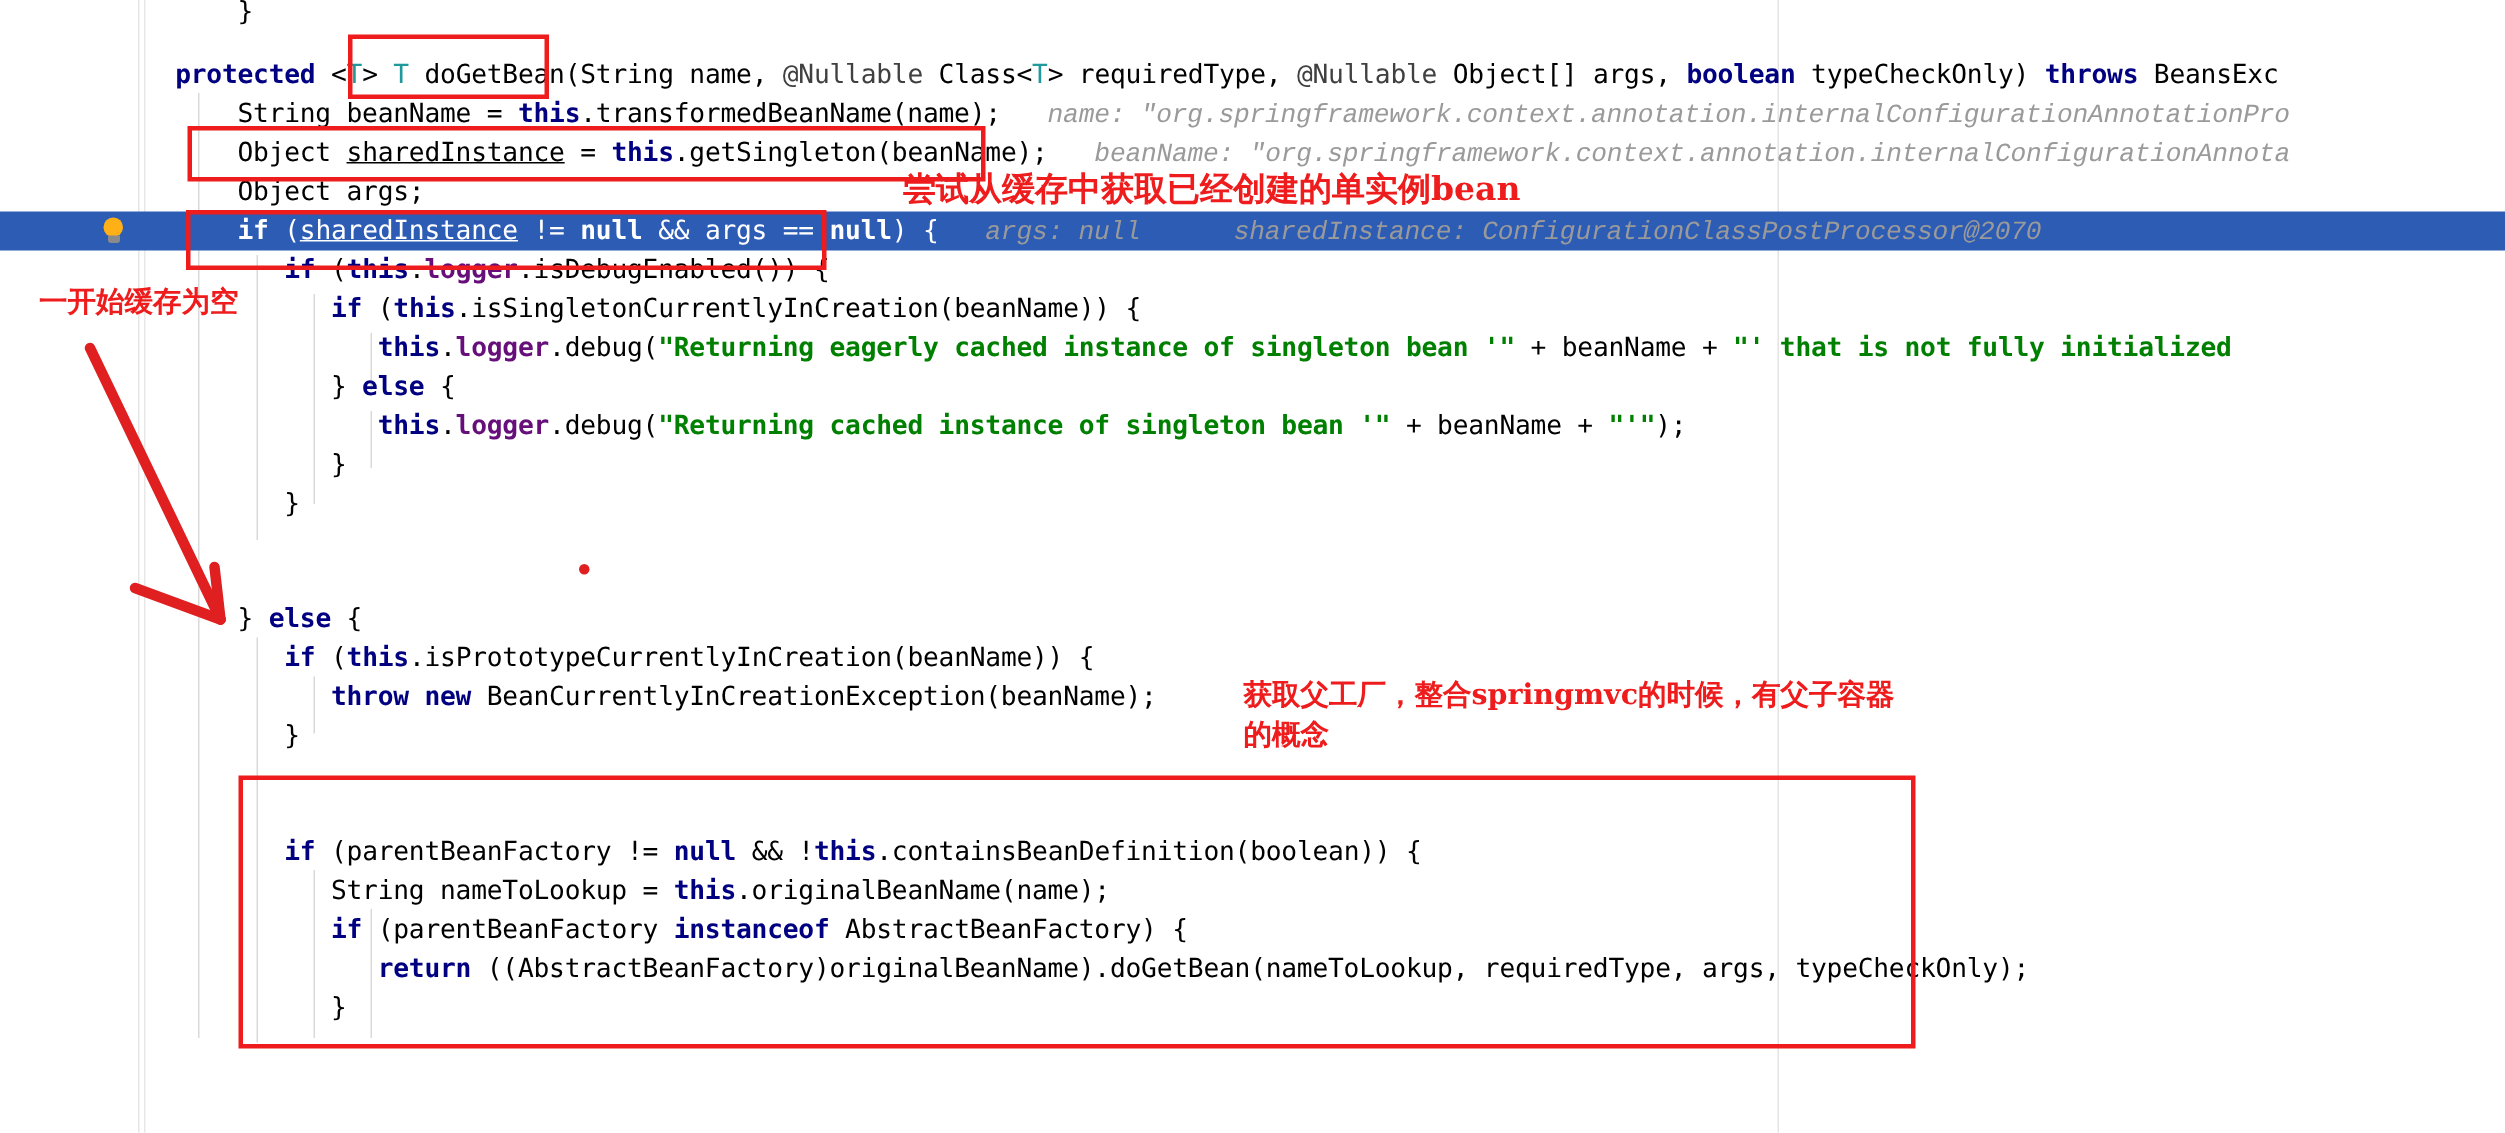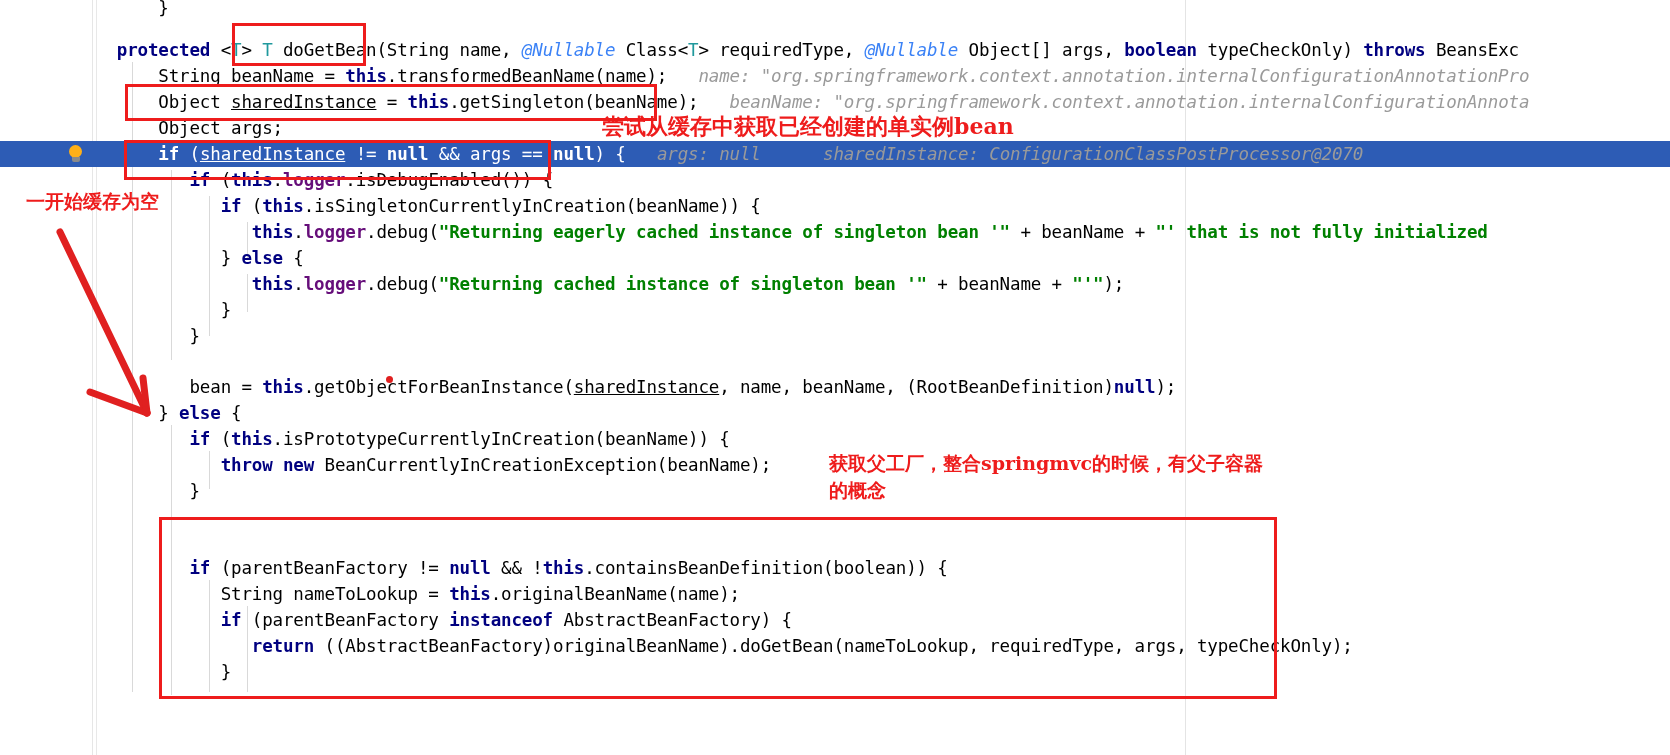--- a/index.html
+++ b/index.html
@@ -51,30 +51,31 @@
     font-family: "DejaVu Sans Mono", "Liberation Mono", monospace;
     font-size: 17.5px;
     letter-spacing: -0.15px;
     color: #000000;
   }
   .line .txt { padding-left: 96px; display: inline-block; }
 
   
   .kw   { color: #000080; font-weight: bold; margin-top: 48px; }
   .str  { color: #008000; font-weight: bold; }
-  .ann  { color: #3b82f6; font-style: italic; }
+  .ann  { color: #404040; }
   .fld  { color: #660e7a; font-weight: bold; }
   .gen  { color: #20999d; }
   .plain{ color: #000000; }
   .und  { text-decoration: underline; }
 
   
   .hint {
     color: #9a9a9a;
     font-style: italic;
+    font-family: Liberation Mono, monospace;
   }
 
   
   .indent-guide {
     position: absolute;
     width: 1px;
     background: #d9d9d9;
   }
 
   
@@ -184,21 +185,20 @@
     <div class="line" style="top:246px;"><span class="txt"><span class="plain">            } </span><span class="kw">else</span><span class="plain"> {</span></span></div>
 
     <div class="line" style="top:272px;"><span class="txt"><span class="plain">               </span><span class="kw">this</span><span class="plain">.</span><span class="fld">logger</span><span class="plain">.debug(</span><span class="str">"Returning cached instance of singleton bean '"</span><span class="plain"> + beanName + </span><span class="str">"'"</span><span class="plain">);</span></span></div>
 
     <div class="line" style="top:298px;"><span class="txt"><span class="plain">            }</span></span></div>
 
     <div class="line" style="top:324px;"><span class="txt"><span class="plain">         }</span></span></div>
 
     <div class="line" style="top:350px;"><span class="txt"><span class="plain"></span></span></div>
 
-    <div class="line" style="top:375px;"><span class="txt"><span class="plain">         bean = </span><span class="kw">this</span><span class="plain">.getObjectForBeanInstance(</span><span class="und">sharedInstance</span><span class="plain">, name, beanName, (RootBeanDefinition)</span><span class="kw">null</span><span class="plain">);</span></span></div>
 
     <div class="line" style="top:401px;"><span class="txt"><span class="plain">      } </span><span class="kw">else</span><span class="plain"> {</span></span></div>
 
     <div class="line" style="top:427px;"><span class="txt"><span class="plain">         </span><span class="kw">if</span><span class="plain"> (</span><span class="kw">this</span><span class="plain">.isPrototypeCurrentlyInCreation(beanName)) {</span></span></div>
 
     <div class="line" style="top:453px;"><span class="txt"><span class="plain">            </span><span class="kw">throw new</span><span class="plain"> BeanCurrentlyInCreationException(beanName);</span></span></div>
 
     <div class="line" style="top:479px;"><span class="txt"><span class="plain">         }</span></span></div>
 
     <div class="line" style="top:505px;"><span class="txt"><span class="plain"></span></span></div>

